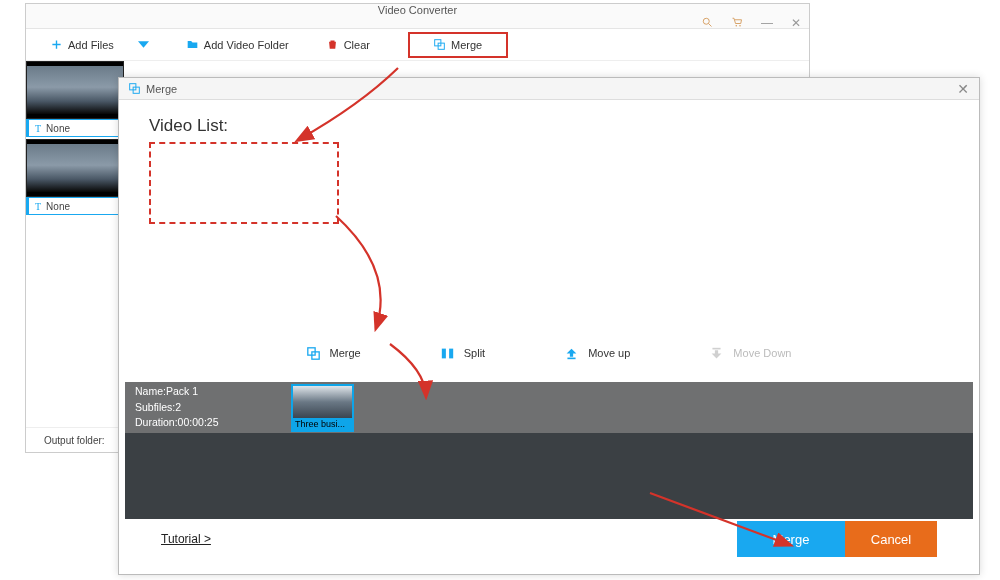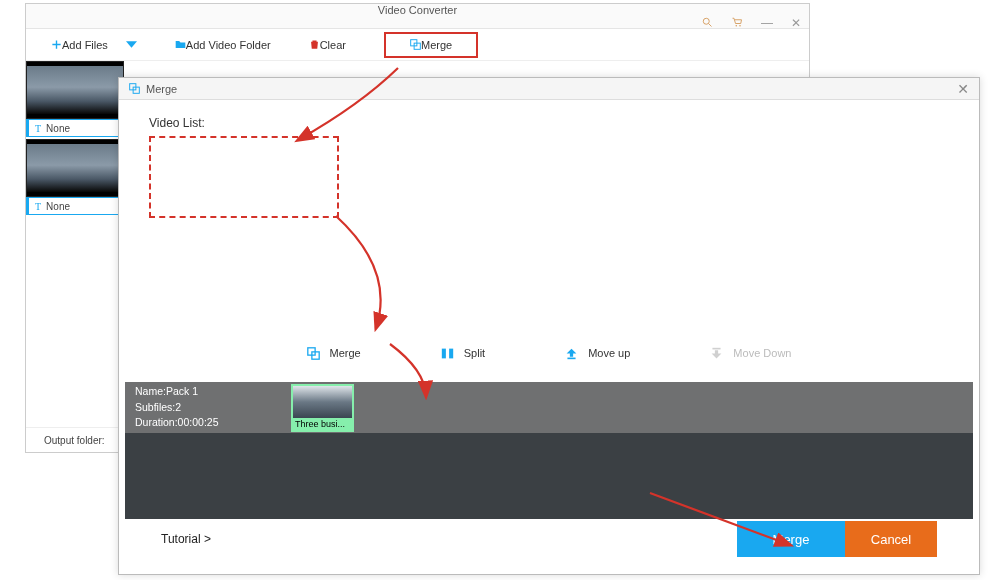--- a/index.html
+++ b/index.html
@@ -7,21 +7,21 @@
 
     
     .main-window { position: absolute; top: 3px; left: 25px; width: 785px; height: 450px; border: 1px solid #ccc; background: #fff; }
     .main-titlebar { height: 25px; background: #fafafa; border-bottom: 1px solid #e5e5e5; display: flex; align-items: center; padding: 0 8px; flex-direction: column; }
     .main-titlebar .logo { width: 14px; height: 14px; margin-right: 6px; }
     .main-titlebar .title { font-size: 11px; color: #555; }
     .main-titlebar .window-controls { margin-left: auto; display: flex; gap: 18px; color: #999; font-size: 12px; }
     .main-titlebar .search-icon, .main-titlebar .cart-icon { width: 12px; height: 12px; }
 
     .toolbar { height: 32px; display: flex; align-items: center; padding: 0 25px; gap: 38px; border-bottom: 1px solid #eee; }
-    .toolbar-item { display: flex; align-items: center; font-size: 11px; color: #333; cursor: pointer; }
+    .toolbar-item { display: flex; align-items: center; gap: 6px; font-size: 11px; color: #333; cursor: pointer; }
     .toolbar-item.highlight { border: 2px solid #d4332a; padding: 5px 24px; margin: -5px 0; }
     .toolbar svg { width: 11px; height: 11px; }
 
     .main-body { display: flex; height: calc(100% - 57px - 25px); }
     .thumbs-col { width: 98px; background: #fff; }
     .thumb-item { margin-bottom: 2px; }
     .thumb-img { width: 98px; height: 58px; background: linear-gradient(180deg, #0a0a0a 0%, #0a0a0a 8%, #6b7c8a 8%, #8b9aa8 45%, #4a5866 70%, #0a0a0a 92%, #0a0a0a 100%); border: 1px solid #222; position: relative; }
     .thumb-img::after { content: ''; position: absolute; left: 0; right: 0; top: 0; height: 4px; background: #000; }
     .thumb-img::before { content: ''; position: absolute; left: 0; right: 0; bottom: 0; height: 4px; background: #000; }
     .thumb-label { height: 18px; background: #fff; border: 1px solid #19a8f0; border-left-width: 3px; display: flex; align-items: center; padding-left: 6px; font-size: 10px; color: #444; }
@@ -29,38 +29,38 @@
     .main-footer { position: absolute; bottom: 0; left: 0; right: 0; height: 25px; display: flex; align-items: center; padding: 0 18px; font-size: 10px; color: #444; border-top: 1px solid #eee; }
 
     
     .merge-dialog { position: absolute; top: 77px; left: 118px; width: 862px; height: 498px; background: #fff; border: 1px solid #bbb; box-shadow: 0 0 8px rgba(0,0,0,0.15); }
     .merge-titlebar { height: 22px; background: #f5f5f5; border-bottom: 1px solid #ddd; display: flex; align-items: center; padding: 0 10px; gap: 6px; }
     .merge-titlebar .title { font-size: 11px; color: #555; }
     .merge-titlebar svg { width: 11px; height: 11px; }
     .merge-titlebar .close { margin-left: auto; color: #888; font-size: 14px; cursor: pointer; }
 
     .merge-body { padding: 16px 30px 0; height: 238px; }
-    .merge-body .list-label { font-size: 12px; color: #333; margin-bottom: 6px; }
+    .merge-body .list-label { font-size: 17px; color: #333; margin-bottom: 6px; }
     .drop-area { width: 190px; height: 82px; border: 2px dashed #d4332a; }
 
     .merge-actions { height: 30px; display: flex; align-items: center; justify-content: center; gap: 80px; margin-bottom: 14px; }
     .merge-action { display: flex; align-items: center; gap: 10px; font-size: 11px; color: #333; cursor: pointer; }
     .merge-action.disabled { color: #bbb; justify-content: center; }
     .merge-action svg { width: 13px; height: 13px; }
 
     .pack-strip { margin: 0 6px; height: 51px; background: #6f7071; display: flex; align-items: center; padding: 0 10px; gap: 6px; color: #fff; font-size: 10.5px; }
     .pack-info { width: 150px; line-height: 1.5; }
-    .pack-thumb { width: 63px; background: #86efac; padding: 2px; }
+    .pack-thumb { width: 63px; background: #0ea5e9; padding: 2px; }
     .pack-thumb .img { height: 32px; background: linear-gradient(180deg, #dfe5ea 0%, #6a7885 50%, #3b4651 100%); }
     .pack-thumb .cap { font-size: 9px; color: #000; padding: 1px 2px; white-space: nowrap; overflow: hidden; }
 
     .dark-gap { margin: 0 6px; height: 86px; background: #3b4044; }
 
     .merge-footer { height: 40px; background: #fff; display: flex; align-items: center; padding: 0 42px; }
-    .merge-footer .tutorial { font-size: 12px; color: #222; cursor: pointer; }
+    .merge-footer .tutorial { font-size: 12px; color: #222; text-decoration: underline; cursor: pointer; }
     .merge-footer .spacer { flex: 1; }
     .merge-btn { width: 108px; height: 36px; background: #19a8f0; color: #fff; font-size: 13px; display: flex; align-items: center; justify-content: center; cursor: pointer; }
     .cancel-btn { width: 92px; height: 36px; background: #e86c1b; color: #fff; font-size: 13px; display: flex; align-items: center; justify-content: center; cursor: pointer; }
 
     
     .annotation { position: absolute; top: 0; left: 0; width: 1000px; height: 580px; pointer-events: none; }
   </style>
 </head>
 <body>
 

